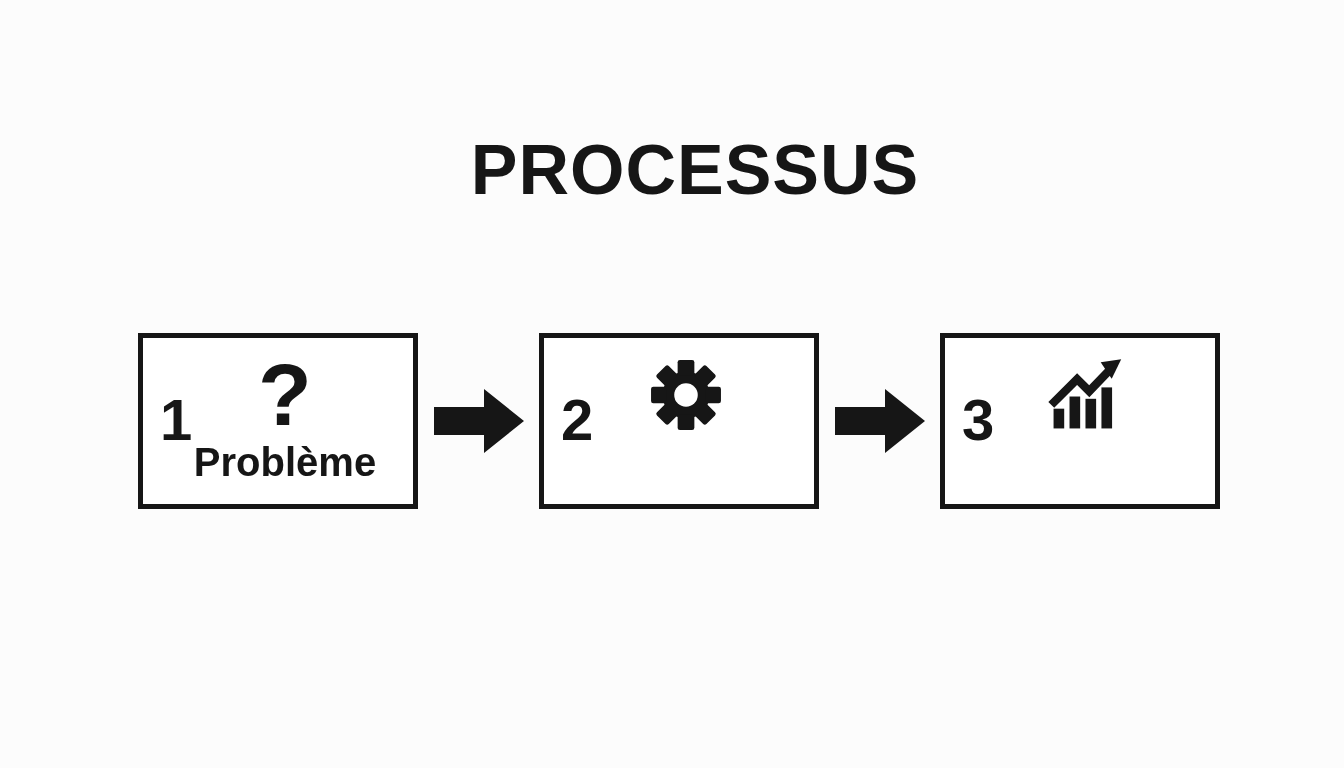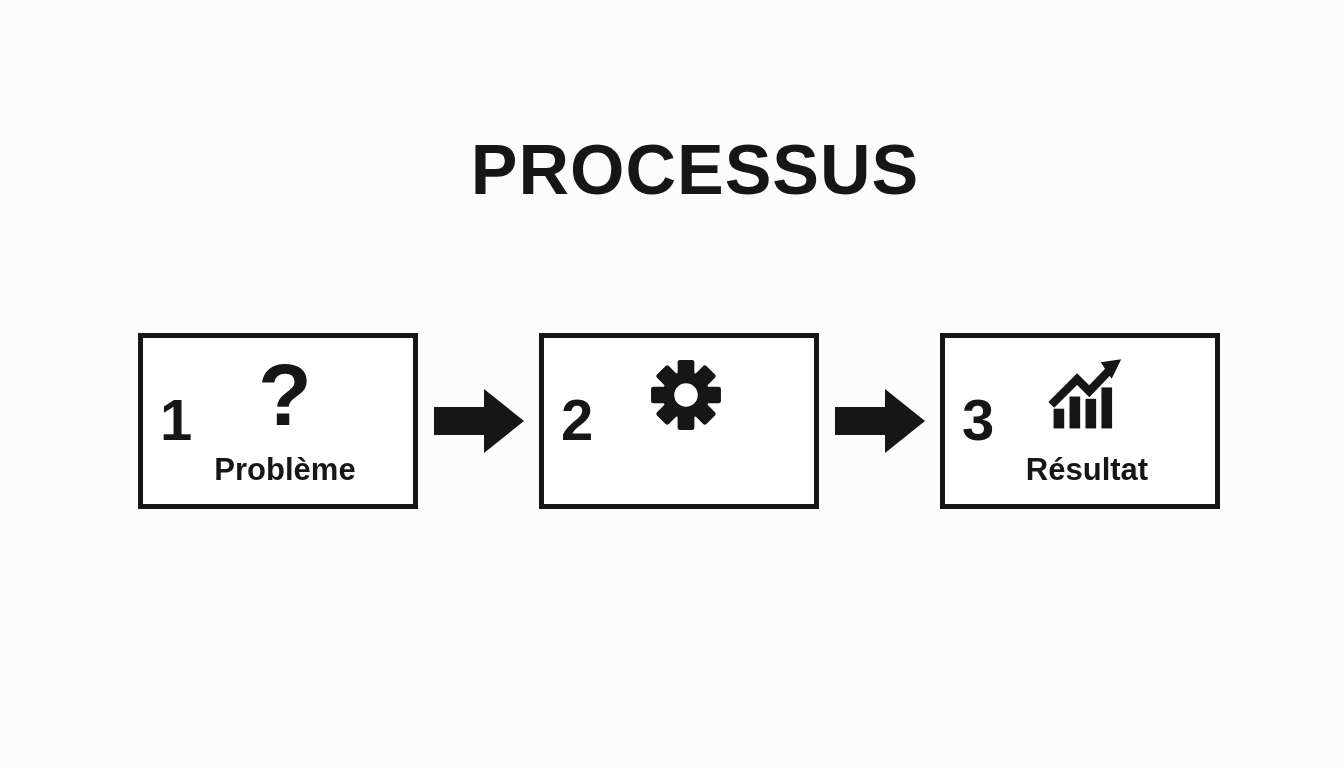--- a/index.html
+++ b/index.html
@@ -63,23 +63,23 @@
     justify-content:center;
     margin-left:14px;
   }
   .qmark{
     font-size:88px;
     font-weight:800;
     line-height:80px;
     color:var(--ink);
   }
   .step-label{
-    margin-top:16px;
+    margin-top:4px;
     margin-left:14px;
-    font-size:31px;
+    font-size:40px;
     font-weight:700;
     color:var(--ink);
     text-align:center;
   }
   .connector{
     width:121px;
     display:flex;
     align-items:center;
     justify-content:center;
   }
@@ -147,17 +147,16 @@
           <g fill="#161616">
             <rect x="6" y="68" width="14" height="26"></rect>
             <rect x="27" y="52" width="14" height="42"></rect>
             <rect x="48" y="55" width="14" height="39"></rect>
             <rect x="69" y="40" width="14" height="54"></rect>
           </g>
           <polyline points="3,63 37,29 53,45 80,17" fill="none" stroke="#161616" stroke-width="11" stroke-linejoin="miter"></polyline>
           <polygon points="95,3 82.5,28.5 68,7" fill="#161616"></polygon>
         </svg>
       </div>
-      <span class="step-label">Résultat</span>
     </div>
 
   </div>
 </div>
 
 </body></html>

